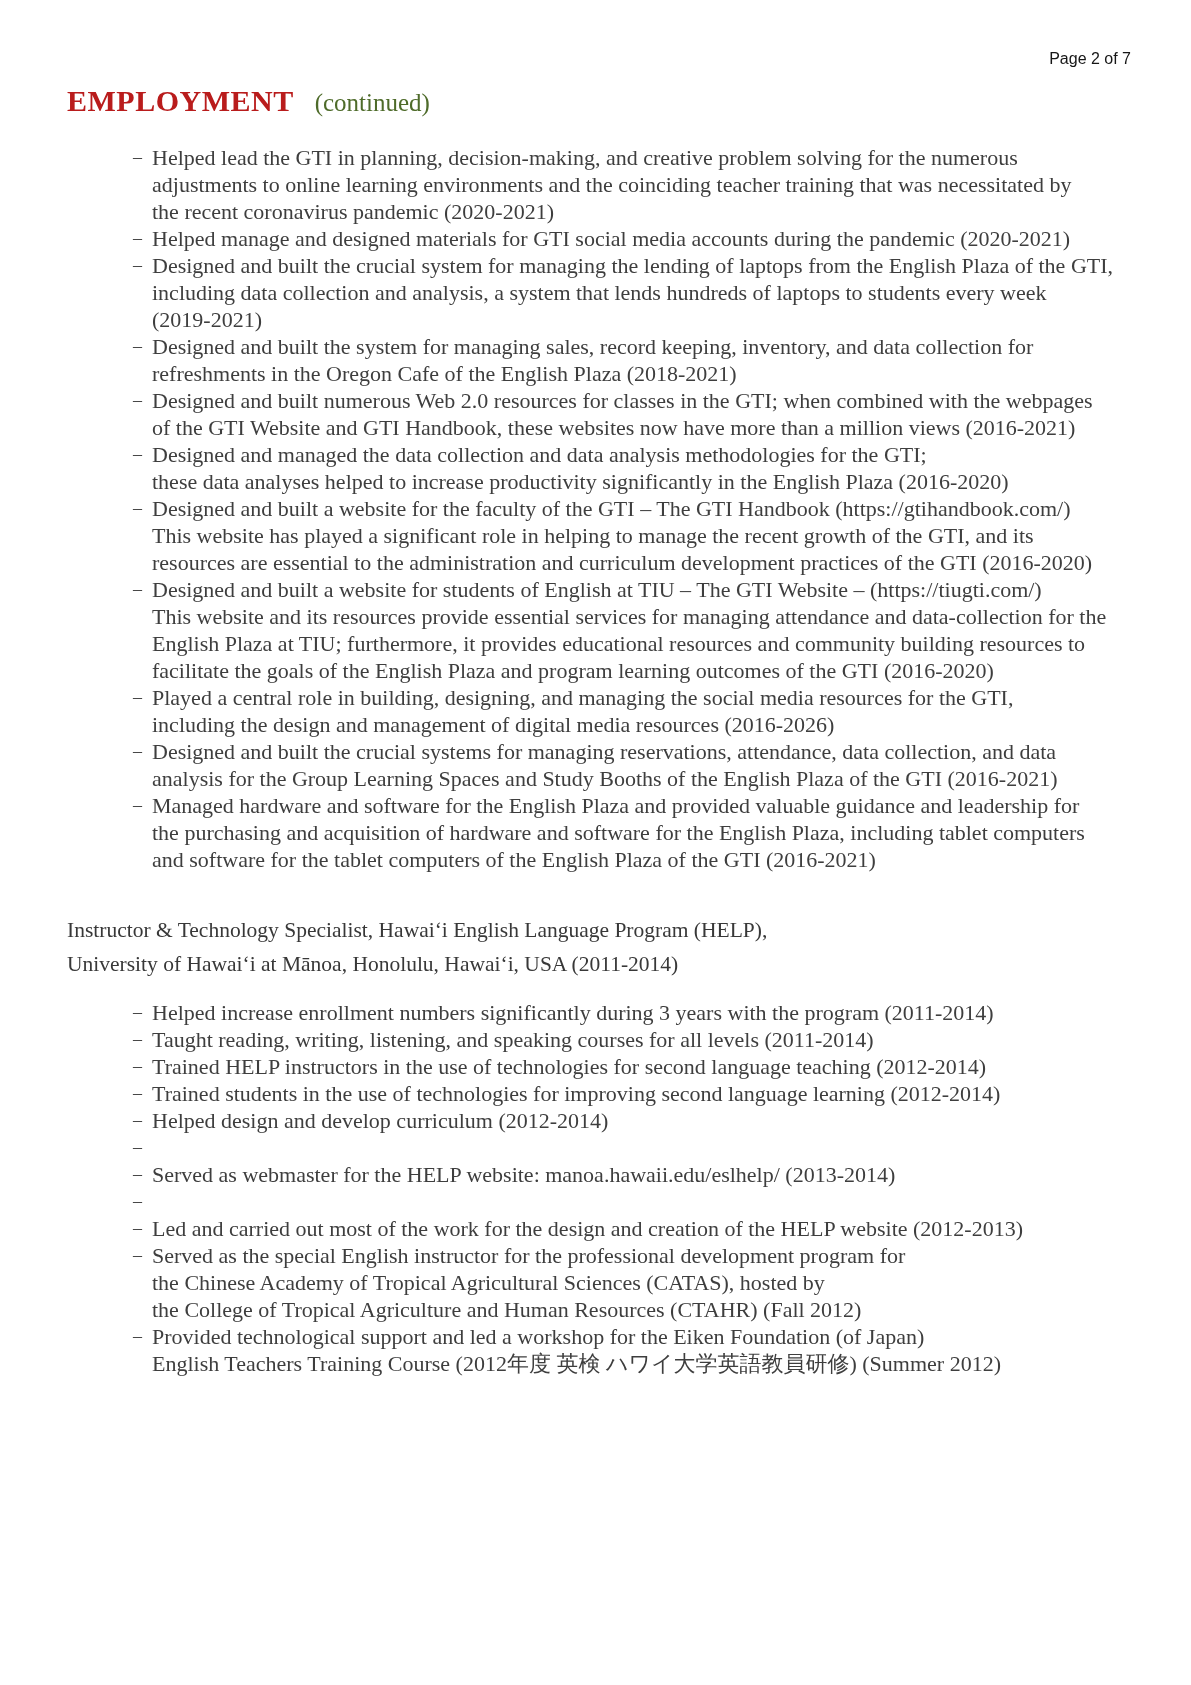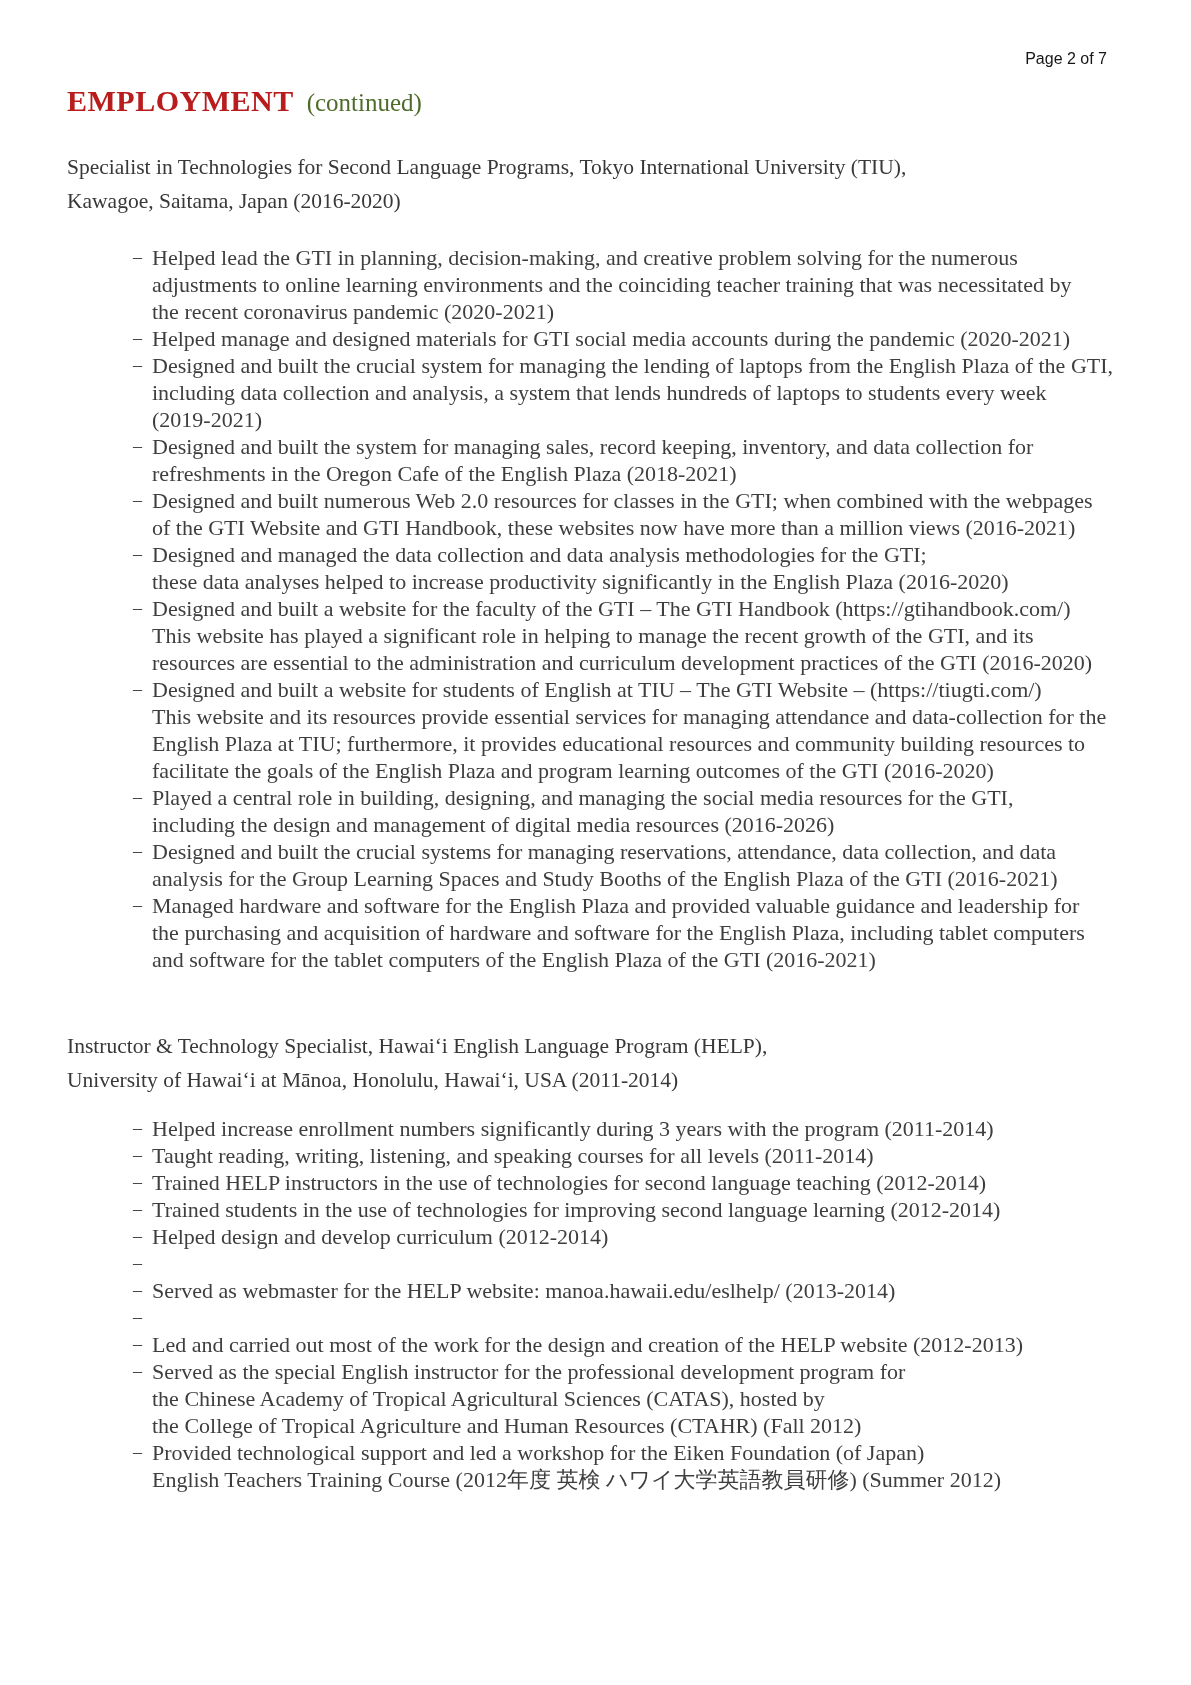--- a/index.html
+++ b/index.html
@@ -12,52 +12,52 @@
     width: 1191px;
     height: 1685px;
     background: #ffffff;
     overflow: hidden;
     font-family: "Liberation Serif", "DejaVu Serif", serif;
     color: #3e3e3e;
   }
   .page-label {
     position: absolute;
     top: 50px;
-    right: 84px;
+    right: 60px;
     font-family: "Liberation Sans", "DejaVu Sans", sans-serif;
     font-size: 16px;
     color: #161616;
   }
   .content {
     padding: 84px 70px 0 67px;
   }
   .heading {
     white-space: nowrap;
   }
   .heading-main {
     font-size: 30px;
     font-weight: bold;
     color: #b91c1c;
     letter-spacing: 0.5px;
   }
   .heading-suffix {
     font-size: 25px;
     font-weight: normal;
     color: #4e6b2a;
-    margin-left: 9px;
+    margin-left: 17px;
   }
   .job-title {
     margin-top: 32px;
     font-size: 21.5px;
     line-height: 34px;
     color: #383838;
     white-space: pre-line;
   }
   .job-title.second {
-    margin-top: 56px;
+    margin-top: 40px;
   }
   .bullet-list {
     margin-top: 26px;
     margin-left: 66px;
   }
   .bullet-list.second {
     margin-top: 18px;
   }
   .bullet {
     display: flex;
@@ -84,22 +84,20 @@
 
   <div class="page-label">Page 2 of 7</div>
 
   <div class="content">
 
     <div class="heading">
       <span class="heading-main">EMPLOYMENT</span>
       <span class="heading-suffix">(continued)</span>
     </div>
 
-    <div class="job-title">Specialist in Technologies for Second Language Programs, Tokyo International University (TIU),
-Kawagoe, Saitama, Japan (2016-2020)</div>
 
     <div class="bullet-list">
       <div class="bullet">
         <span class="dash">–</span>
         <span class="btext">Helped lead the GTI in planning, decision-making, and creative problem solving for the numerous
 adjustments to online learning environments and the coinciding teacher training that was necessitated by
 the recent coronavirus pandemic (2020-2021)</span>
       </div>
       <div class="bullet">
         <span class="dash">–</span>

